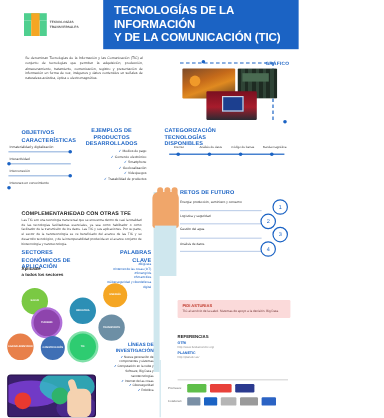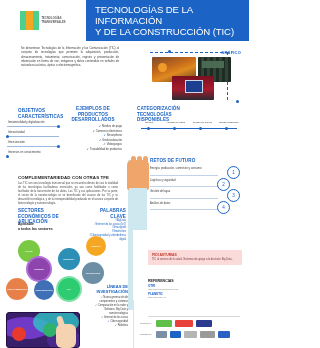--- a/index.html
+++ b/index.html
@@ -11,21 +11,21 @@
   .hdr-logo{width:86px;height:41px;background:#ffffff;display:flex;align-items:center;justify-content:center;}
   .logo-wrap{display:flex;align-items:center;gap:2px;}
   .logo-mark{position:relative;width:19px;height:19px;}
   .logo-mark .bar-v{position:absolute;left:6px;top:0;width:7px;height:19px;background:#f5a623;}
   .logo-mark .bar-h{position:absolute;left:0;top:0;width:19px;height:6px;background:#4fcf8f;}
   .logo-mark .bar-l{position:absolute;left:0;top:6px;width:6px;height:13px;background:#4fcf8f;}
   .logo-mark .bar-r{position:absolute;left:13px;top:6px;width:6px;height:13px;background:#4fcf8f;}
   .logo-txt{font-size:2.6px;line-height:3.4px;font-weight:bold;color:#555;letter-spacing:.1px;}
   .hdr-title{flex:1;background:#1b63c4;color:#ffffff;display:flex;flex-direction:column;justify-content:center;
              padding-left:9px;box-sizing:border-box;}
-  .hdr-title .l1,.hdr-title .l2{font-size:9.6px;line-height:11px;font-weight:normal;letter-spacing:-.1px;}
+  .hdr-title .l1,.hdr-title .l2{font-size:9.6px;line-height:11px;font-weight:bold;letter-spacing:-.1px;}
 
   
   .intro{position:absolute;left:21px;top:46px;width:98px;font-size:2.9px;line-height:4.3px;color:#3b3b3b;text-align:justify;}
   .graphic-label{position:absolute;right:8px;top:50px;font-size:4px;font-weight:bold;color:#1b63c4;letter-spacing:.2px;}
   .dashline{position:absolute;left:150px;top:52px;width:78px;border-top:.6px dashed #1b63c4;}
   .dashline-v{position:absolute;left:227px;top:52px;height:48px;border-left:.6px dashed #1b63c4;}
   .dot{position:absolute;width:3.2px;height:3.2px;border-radius:50%;background:#1b63c4;}
   .photo{position:absolute;border-radius:1px;overflow:hidden;}
   .ph-a{left:152px;top:57px;width:44px;height:25px;background:
         linear-gradient(160deg,#7a4a2a 0%,#c56a1a 40%,#e08a20 60%,#5a3a20 100%);}
@@ -145,21 +145,21 @@
             <div class="bar-v"></div>
         </div>
         <div class="logo-txt">
           <div>TECNOLOGÍAS</div>
           <div>TRANSVERSALES</div>
         </div>
       </div>
     </div>
     <div class="hdr-title">
       <div class="l1">TECNOLOGÍAS DE LA INFORMACIÓN</div>
-      <div class="l2">Y DE LA CONSTRUCCIÓN (TIC)</div>
+      <div class="l2">Y DE LA COMUNICACIÓN (TIC)</div>
     </div>
   </div>
 
   <div class="intro">Se denominan Tecnologías de la Información y las Comunicación (TIC) al conjunto de tecnologías que permiten la adquisición, producción, almacenamiento, tratamiento, comunicación, registro y presentación de información en forma de voz, imágenes y datos contenidos en señales de naturaleza acústica, óptica o electromagnética.</div>
 
   <div class="dot" style="left:168px;top:50px;"></div>
   <div class="dashline"></div>
   <div class="dashline-v"></div>
   <div class="graphic-label">GRÁFICO</div>
   <div class="photo ph-a"></div>

